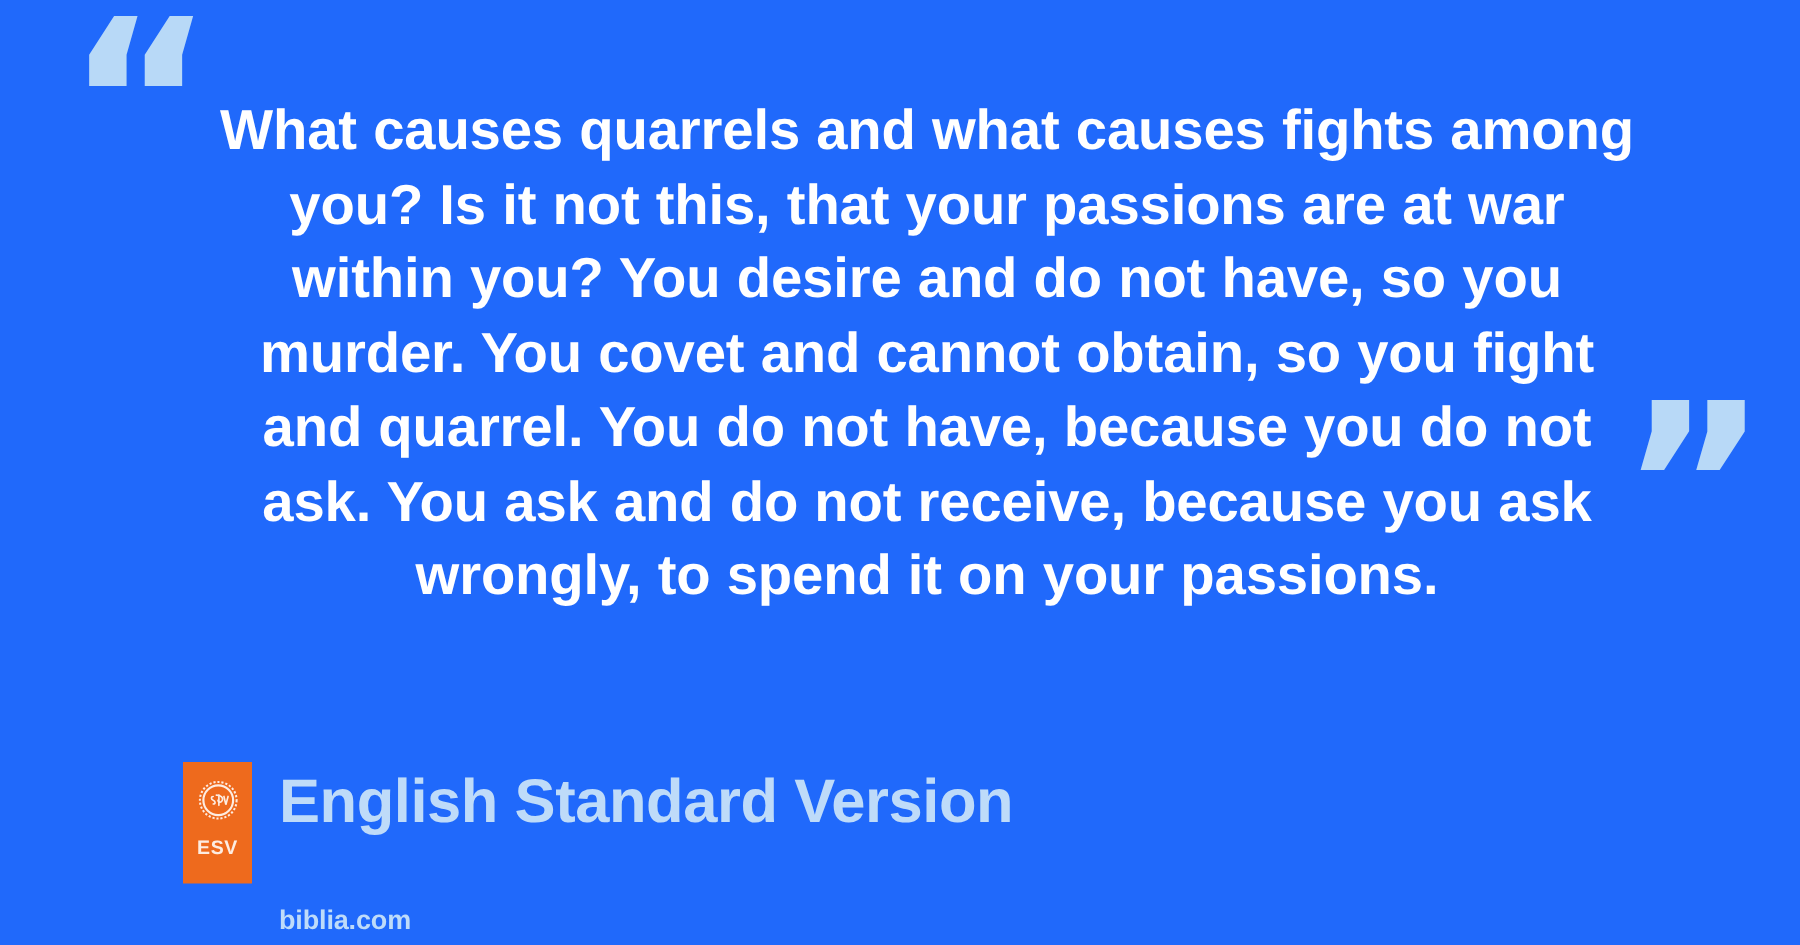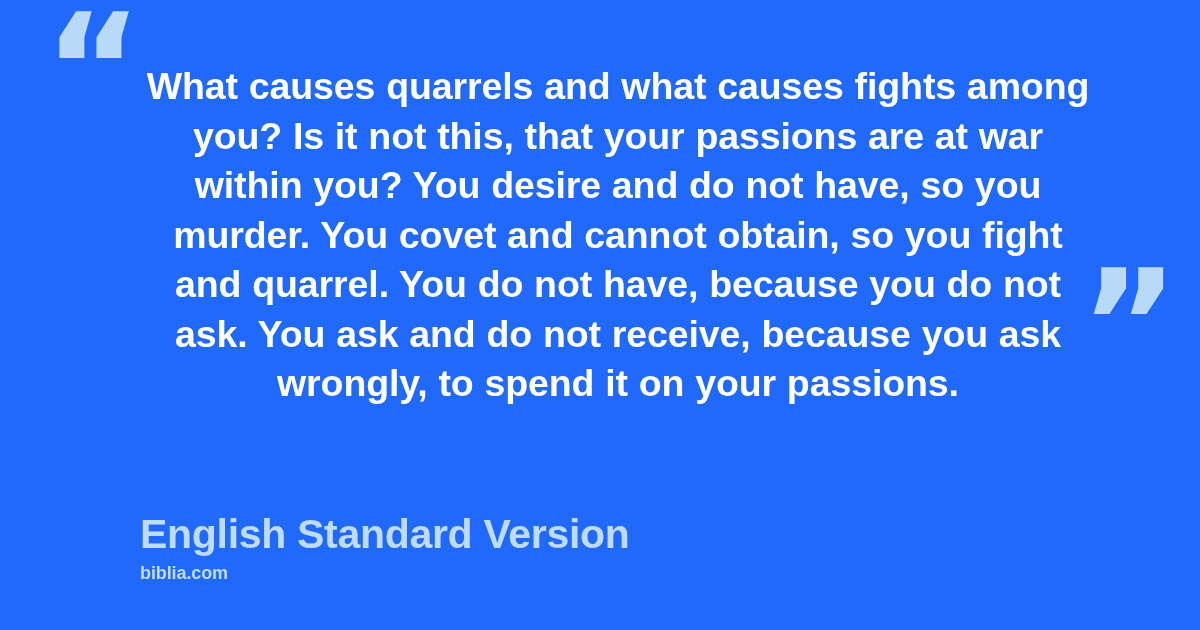--- a/index.html
+++ b/index.html
@@ -96,20 +96,21 @@
     font-size: 13px;
     line-height: 1;
     letter-spacing: 0.4px;
   }
   #footer-text {
     margin-left: 18px;
     display: flex;
     flex-direction: column;
     justify-content: flex-start;
     padding-top: 2px;
+    gap: 40px;
   }
   #version-name {
     color: #bedbf9;
     font-family: "Liberation Sans", sans-serif;
     font-weight: 700;
     font-size: 41px;
     line-height: 48px;
     letter-spacing: -0.3px;
     white-space: nowrap;
   }
@@ -132,20 +133,36 @@
   <span id="quote-open" class="quote-mark">“</span>
 
   <span id="quote-close" class="quote-mark">”</span>
 
   <div id="quote-block">
     <p id="quote-text">What causes quarrels and what causes fights among you? Is it not this, that your passions are at war within you? You desire and do not have, so you murder. You covet and cannot obtain, so you fight and quarrel. You do not have, because you do not ask. You ask and do not receive, because you ask wrongly, to spend it on your passions.</p>
   </div>
 
   <div id="footer">
 
+    <div id="esv-logo">
+      <svg id="esv-seal" viewBox="0 0 64 64">
+        <g fill="none" stroke="#fdece1">
+          <circle cx="32" cy="32" r="29" stroke-width="3.2" stroke-dasharray="3.4 3.0"></circle>
+          <circle cx="32" cy="32" r="23.5" stroke-width="3.4"></circle>
+        </g>
+        <circle cx="32" cy="32" r="20.5" fill="#ee6a1d"></circle>
+        <g fill="none" stroke="#fdece1" stroke-width="2.6" stroke-linecap="round">
+          <path d="M24 26 C20.5 26 20 30.5 24 32 C28 33.5 28 38 24 38"></path>
+          <path d="M33 24 L33 40"></path>
+          <path d="M29 24 C36 24 41 28 38 33 C36 36.5 31.5 35 31.5 32"></path>
+          <path d="M41 26 L44 39 L47.5 26"></path>
+        </g>
+      </svg>
+      <div id="esv-abbr">ESV</div>
+    </div>
 
     <div id="footer-text">
       <div id="version-name">English Standard Version</div>
       <div id="site-url">biblia.com</div>
     </div>
 
   </div>
 
 </div>
 

